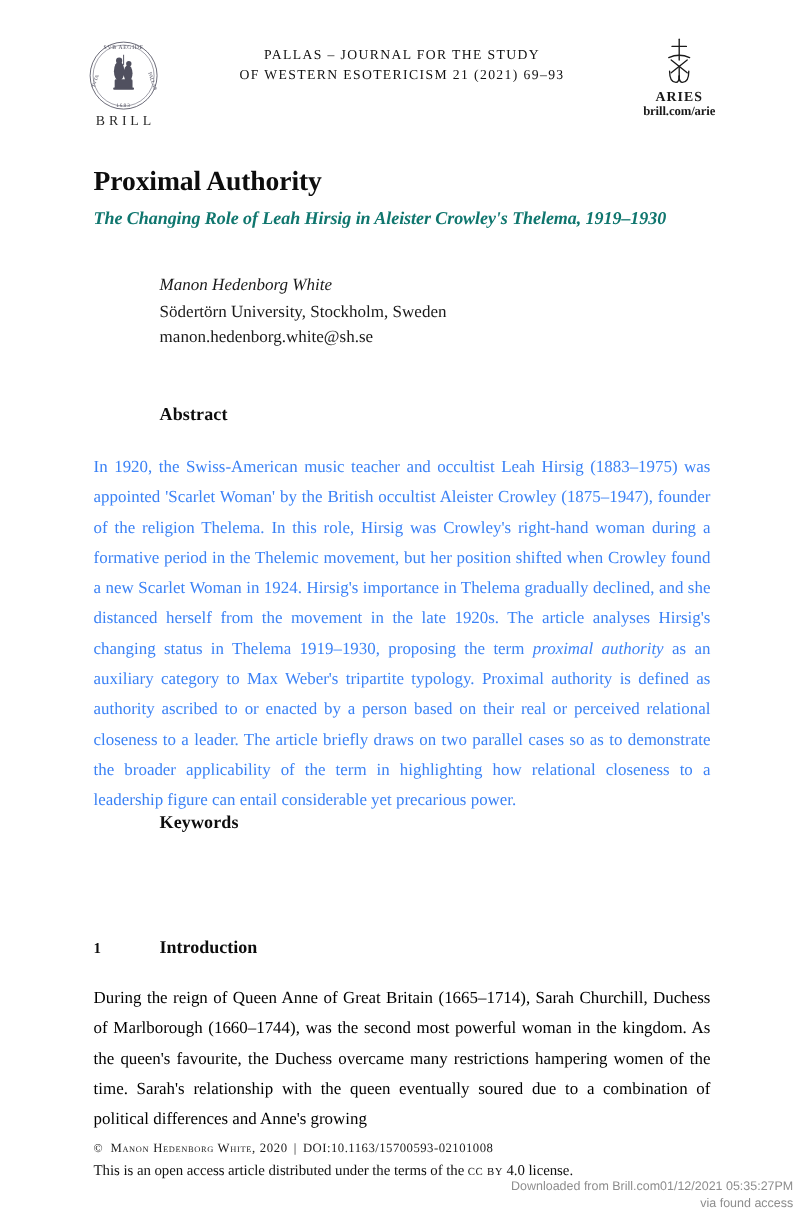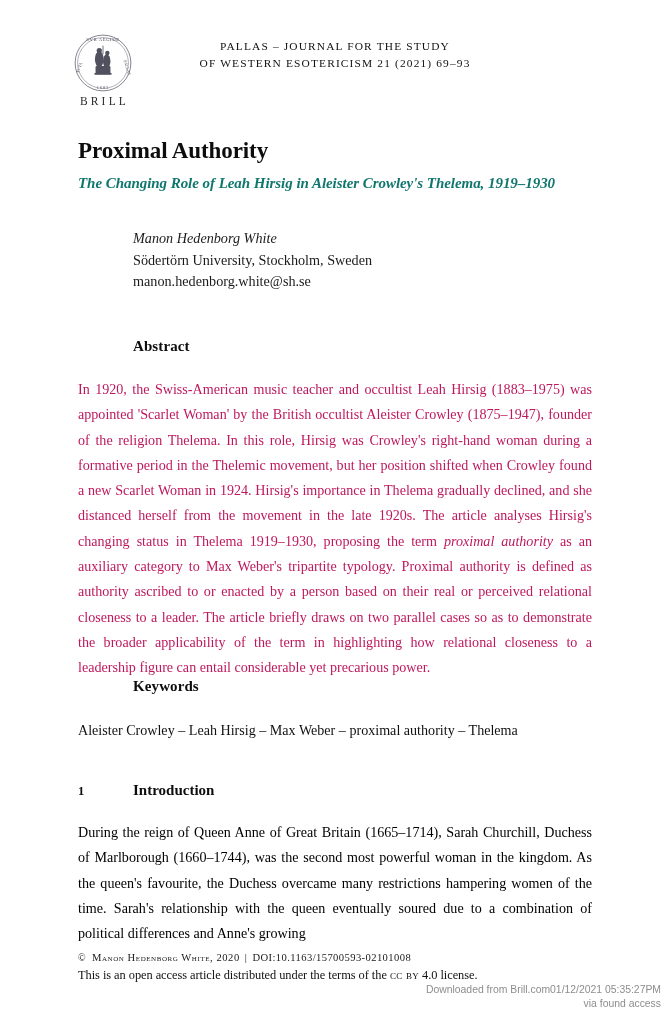--- a/index.html
+++ b/index.html
@@ -164,21 +164,21 @@
   
   .abstract-body {
     position: absolute;
     left: 78px;
     top: 377px;
     width: 514px;
     font-size: 14.1px;
     line-height: 25.3px;
     text-align: justify;
     text-justify: inter-word;
-    color: #be185d;
+    color: #3b82f6;
     hyphens: manual;
   }
   .abstract-body em { font-style: italic; }
 
   .keywords-body {
     position: absolute;
     left: 78px;
     top: 718px;
     width: 514px;
     font-size: 14.1px;
@@ -276,39 +276,54 @@
         <text x="87" y="58" font-size="6.8" fill="#4a4a5a" text-anchor="middle" font-family="Liberation Serif, serif" transform="rotate(72 87 58)">PALLAS</text>
       </svg>
       <div class="brill-word">BRILL</div>
     </div>
 
     <div class="running-head">
       <div>PALLAS – JOURNAL FOR THE STUDY</div>
       <div>OF WESTERN ESOTERICISM 21 (2021) 69–93</div>
     </div>
 
+    <div class="aries-logo">
+      <svg class="aries-sigil" viewBox="0 0 60 66">
+        <g stroke="#1a1a1a" stroke-width="1.7" fill="none" stroke-linecap="round">
+          <path d="M30 4 L30 30"></path>
+          <path d="M21 13 L39 13"></path>
+          <path d="M17 27 Q30 21 43 27"></path>
+          <path d="M20 30 L40 46"></path>
+          <path d="M40 30 L20 46"></path>
+          <path d="M18 44 Q18 58 26 58 Q30 58 30 50"></path>
+          <path d="M42 44 Q42 58 34 58 Q30 58 30 50"></path>
+          <path d="M30 38 L30 56"></path>
+        </g>
+      </svg>
+      <div class="aries-name">ARIES</div>
+      <div class="aries-url">brill.com/arie</div>
+    </div>
   </div>
 
   <div class="title-block">
     <h1 class="article-title">Proximal Authority</h1>
     <div class="article-subtitle">The Changing Role of Leah Hirsig in Aleister Crowley's Thelema, 1919–1930</div>
   </div>
 
   <div class="author-block">
     <div class="author-name">Manon Hedenborg White</div>
     <div class="author-affil">Södertörn University, Stockholm, Sweden</div>
     <div class="author-email">manon.hedenborg.white@sh.se</div>
   </div>
 
   <div class="sec-heading" id="abstract-heading">Abstract</div>
 
   <div class="abstract-body"><span>In 1920, the Swiss-American music teacher and occultist Leah Hirsig (1883–1975) was appointed 'Scarlet Woman' by the British occultist Aleister Crowley (1875–1947), founder of the religion Thelema. In this role, Hirsig was Crowley's right-hand woman during a formative period in the Thelemic movement, but her position shifted when Crowley found a new Scarlet Woman in 1924. Hirsig's importance in Thelema gradually declined, and she distanced herself from the movement in the late 1920s. The article analyses Hirsig's changing status in Thelema 1919–1930, proposing the term </span><em>proximal authority</em><span> as an auxiliary category to Max Weber's tripartite typology. Proximal authority is defined as authority ascribed to or enacted by a person based on their real or perceived relational closeness to a leader. The article briefly draws on two parallel cases so as to demonstrate the broader applicability of the term in highlighting how relational closeness to a leadership figure can entail considerable yet precarious power.</span></div>
 
   <div class="sec-heading" id="keywords-heading">Keywords</div>
-  <div class="keywords-body">Aleister Crowley – Leah Hirsig – Max Weber – proximal authority – Thelema</div>
 
   <div class="intro-heading-row">
     <span class="intro-num">1</span><span class="intro-title">Introduction</span>
   </div>
 
   <div class="intro-body">During the reign of Queen Anne of Great Britain (1665–1714), Sarah Churchill, Duchess of Marlborough (1660–1744), was the second most powerful woman in the kingdom. As the queen's favourite, the Duchess overcame many restrictions hampering women of the time. Sarah's relationship with the queen eventually soured due to a combination of political differences and Anne's growing</div>
 
   <div class="footer">
     <div class="copyright-line"><span class="copyright-sym">©</span>&nbsp;&nbsp;<span>Manon Hedenborg White, 2020</span><span class="sep-bar">|</span><span class="doi-text">DOI:10.1163/15700593-02101008</span></div>
 

